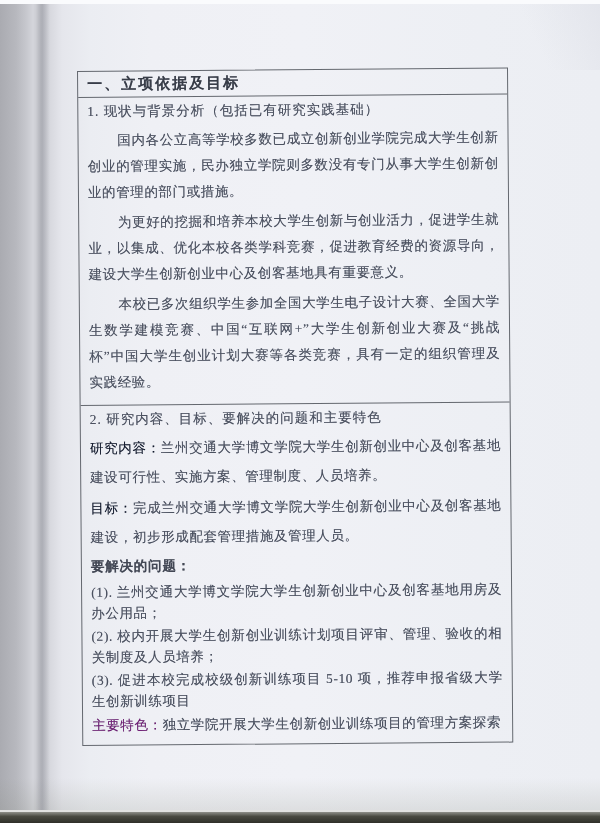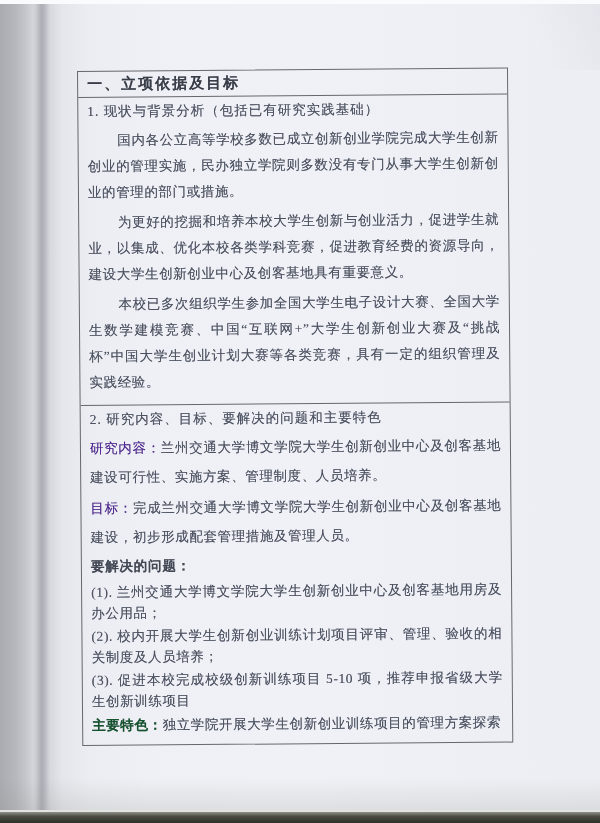--- a/index.html
+++ b/index.html
@@ -120,25 +120,25 @@
     text-align: justify;
     letter-spacing: 0.6px;
   }
   .features {
     font-size: 13.5px;
     line-height: 24px;
     margin: 2px 0;
     letter-spacing: 0.6px;
   }
   .lbl {
-    color: #4c1d95;
+    color: #0f172a;
   }
   .lbl.bold {
-    font-weight: bold;
-    color: #14532d;
+    font-weight: normal;
+    color: #701a75;
     margin-top: 28px;
   }
 </style>
 </head>
 <body>
 
 <div class="paper"></div>
 <div class="paper-shade-bottom"></div>
 <div class="corner-highlight"></div>
 <div class="crease"></div>

